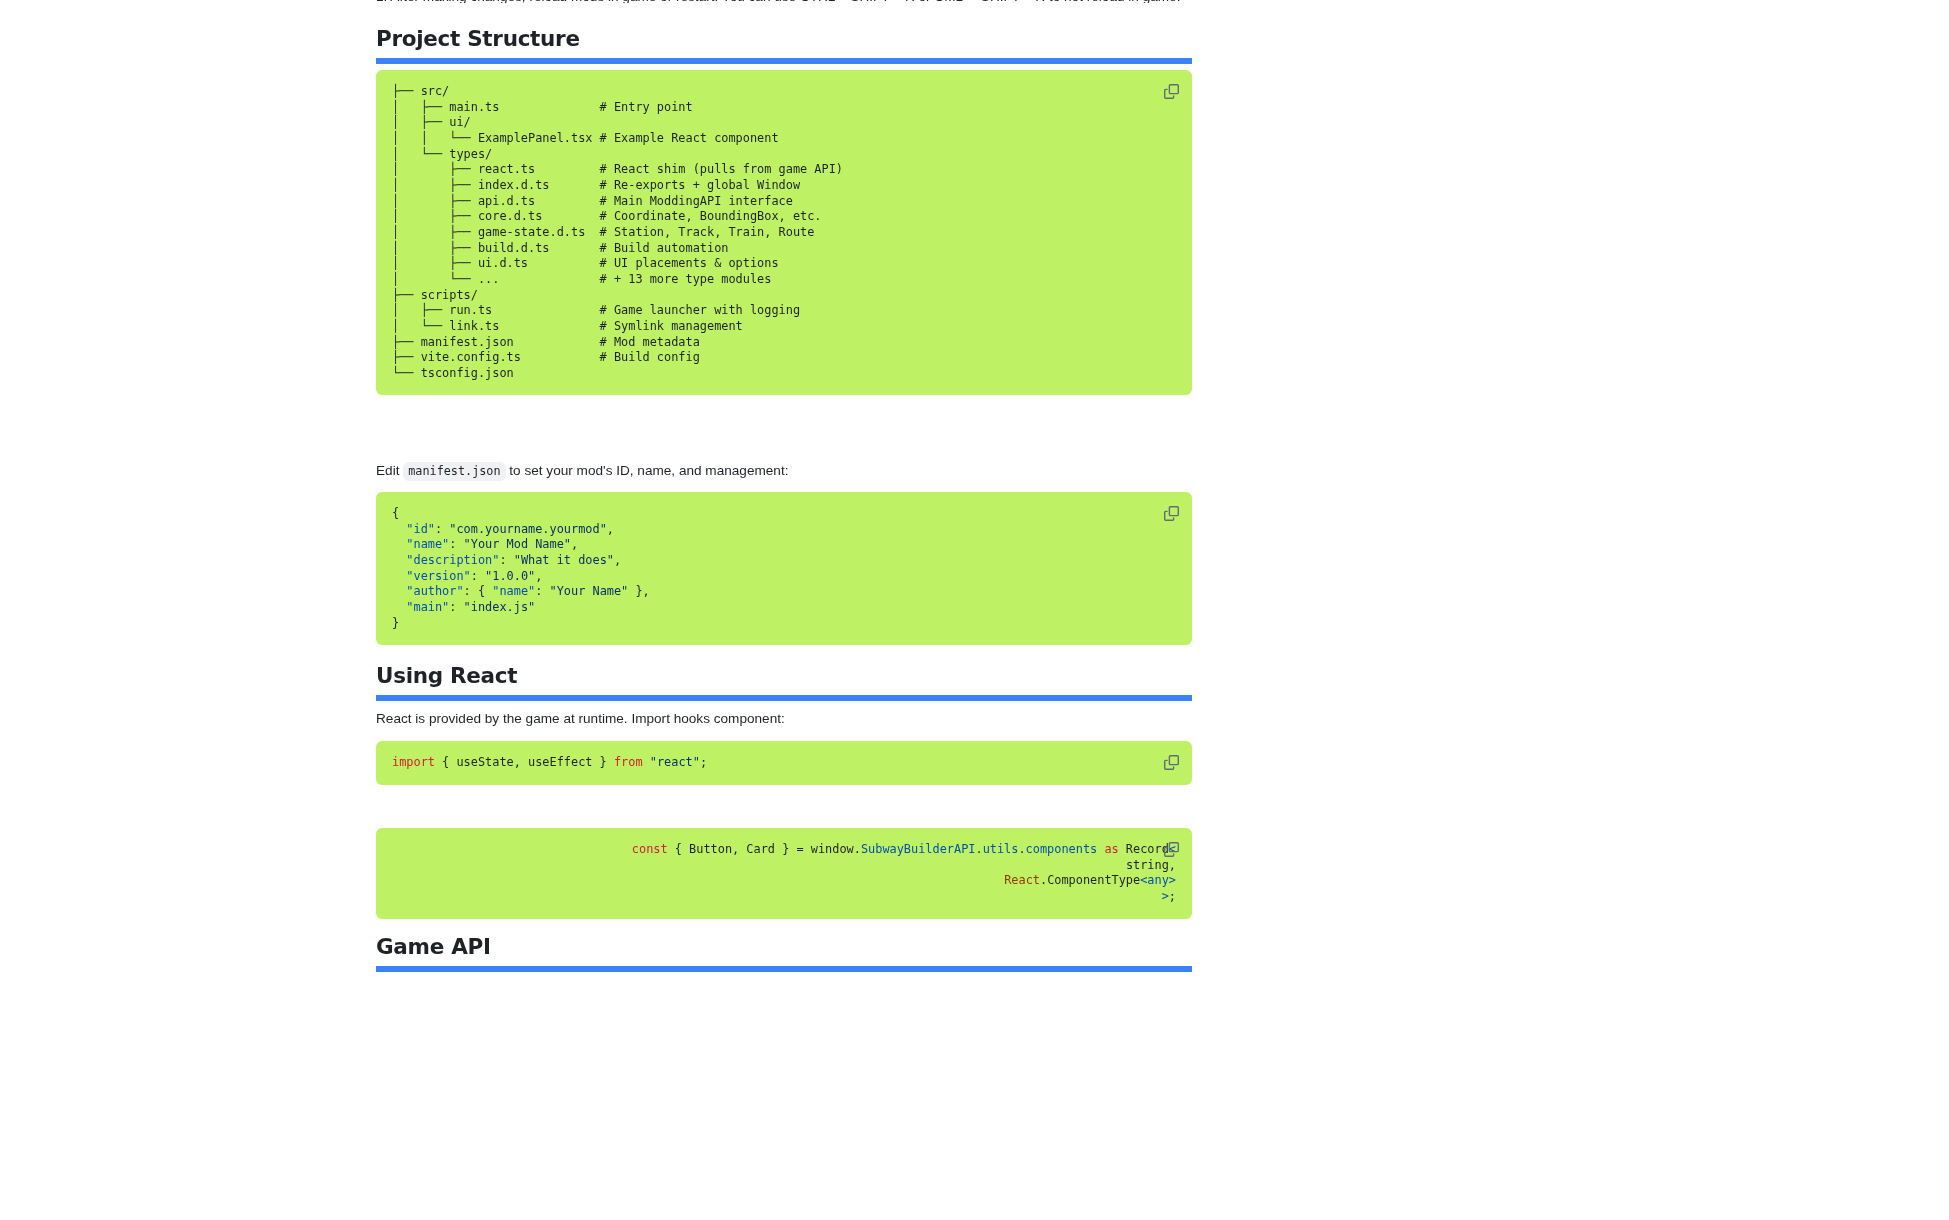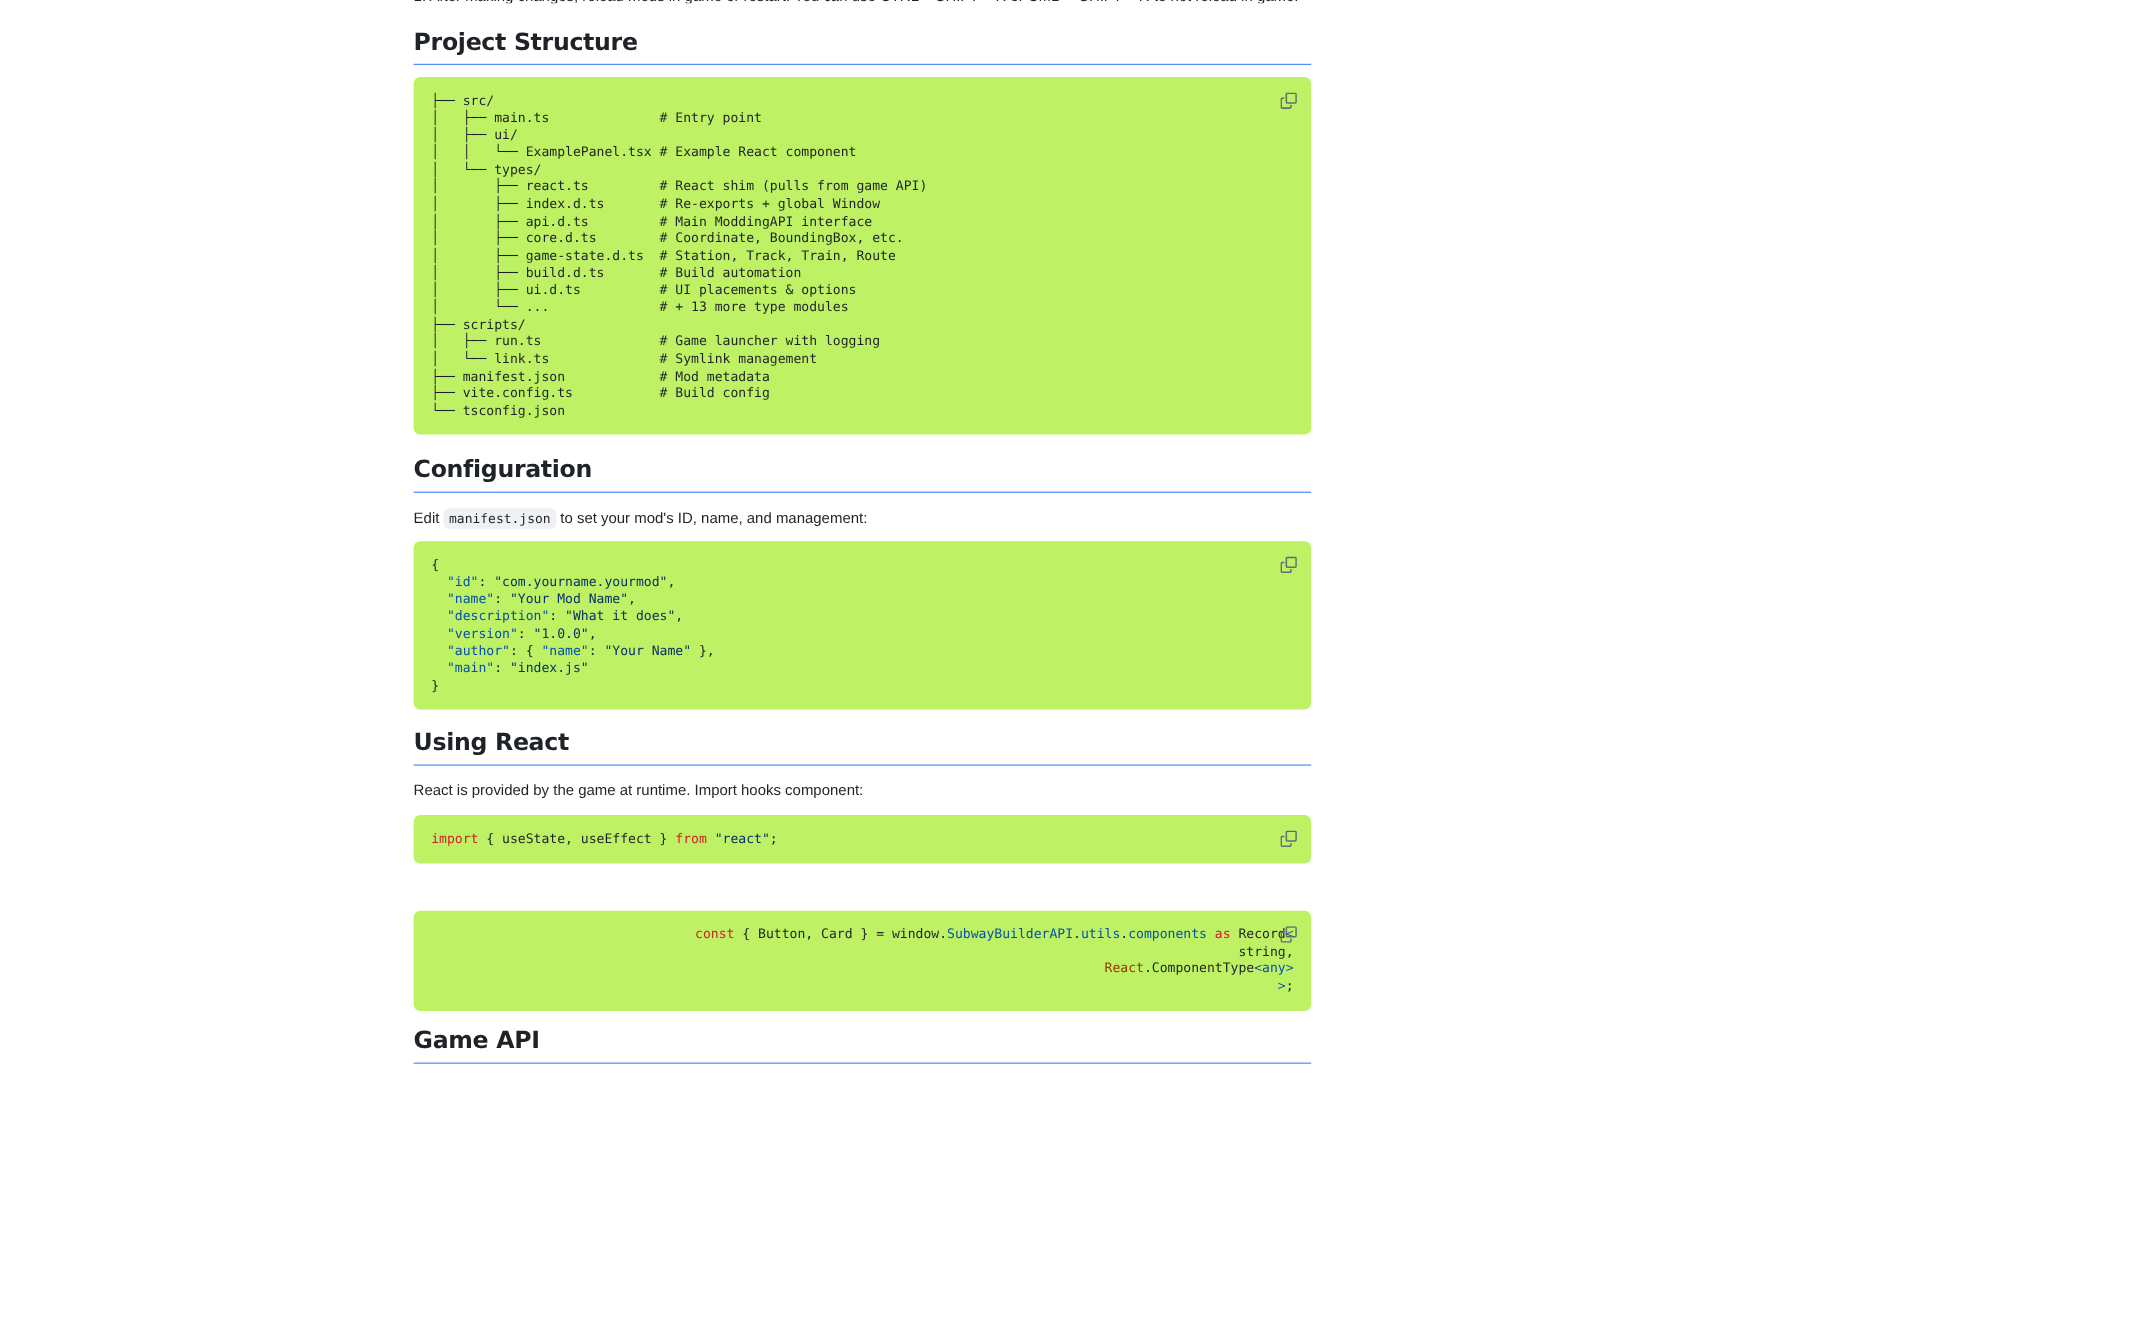--- a/index.html
+++ b/index.html
@@ -35,21 +35,21 @@
     white-space: nowrap;
   }
 
   
   h2.md-h2 {
     margin: 0;
     padding: 0 0 7px 0;
     font-size: 21.5px;
     font-weight: 800;
     letter-spacing: -0.3px;
-    border-bottom: 1px solid #3b82f6;
+    border-bottom: 6px solid #3b82f6;
     color: #1f2328;
     font-family: "DejaVu Sans", sans-serif;
   }
   .h2-wrap { position: absolute; width: 816px; }
 
   
   .md-p {
     position: absolute;
     width: 816px;
     margin: 0;
@@ -141,23 +141,20 @@
 ├── vite.config.ts           # Build config
 └── tsconfig.json</pre>
     <div class="copy-btn" title="Copy">
       <svg width="15" height="15" viewBox="0 0 16 16" fill="#636c76" aria-hidden="true">
         <path d="M0 6.75C0 5.784.784 5 1.75 5h1.5a.75.75 0 0 1 0 1.5h-1.5a.25.25 0 0 0-.25.25v7.5c0 .138.112.25.25.25h7.5a.25.25 0 0 0 .25-.25v-1.5a.75.75 0 0 1 1.5 0v1.5A1.75 1.75 0 0 1 9.25 16h-7.5A1.75 1.75 0 0 1 0 14.25Z"></path>
         <path d="M5 1.75C5 .784 5.784 0 6.75 0h7.5C15.216 0 16 .784 16 1.75v7.5A1.75 1.75 0 0 1 14.25 11h-7.5A1.75 1.75 0 0 1 5 9.25Zm1.75-.25a.25.25 0 0 0-.25.25v7.5c0 .138.112.25.25.25h7.5a.25.25 0 0 0 .25-.25v-7.5a.25.25 0 0 0-.25-.25Z"></path>
       </svg>
     </div>
   </div>
 
-  <div class="h2-wrap" style="left:376px; top:415px;">
-    <h2 class="md-h2">Configuration</h2>
-  </div>
 
   <p class="md-p" style="left:376px; top:461px;"><span>Edit</span> <code class="inline">manifest.json</code> <span>to set your mod's ID, name, and management:</span></p>
 
   <div class="codeblock" style="left:376px; top:492px;">
     <pre id="json-pre"><span class="tk-plain">{</span>
   <span class="tk-key">"id"</span><span class="tk-plain">: </span><span class="tk-str">"com.yourname.yourmod"</span><span class="tk-plain">,</span>
   <span class="tk-key">"name"</span><span class="tk-plain">: </span><span class="tk-str">"Your Mod Name"</span><span class="tk-plain">,</span>
   <span class="tk-key">"description"</span><span class="tk-plain">: </span><span class="tk-str">"What it does"</span><span class="tk-plain">,</span>
   <span class="tk-key">"version"</span><span class="tk-plain">: </span><span class="tk-str">"1.0.0"</span><span class="tk-plain">,</span>
   <span class="tk-key">"author"</span><span class="tk-plain">: { </span><span class="tk-key">"name"</span><span class="tk-plain">: </span><span class="tk-str">"Your Name"</span><span class="tk-plain"> },</span>

